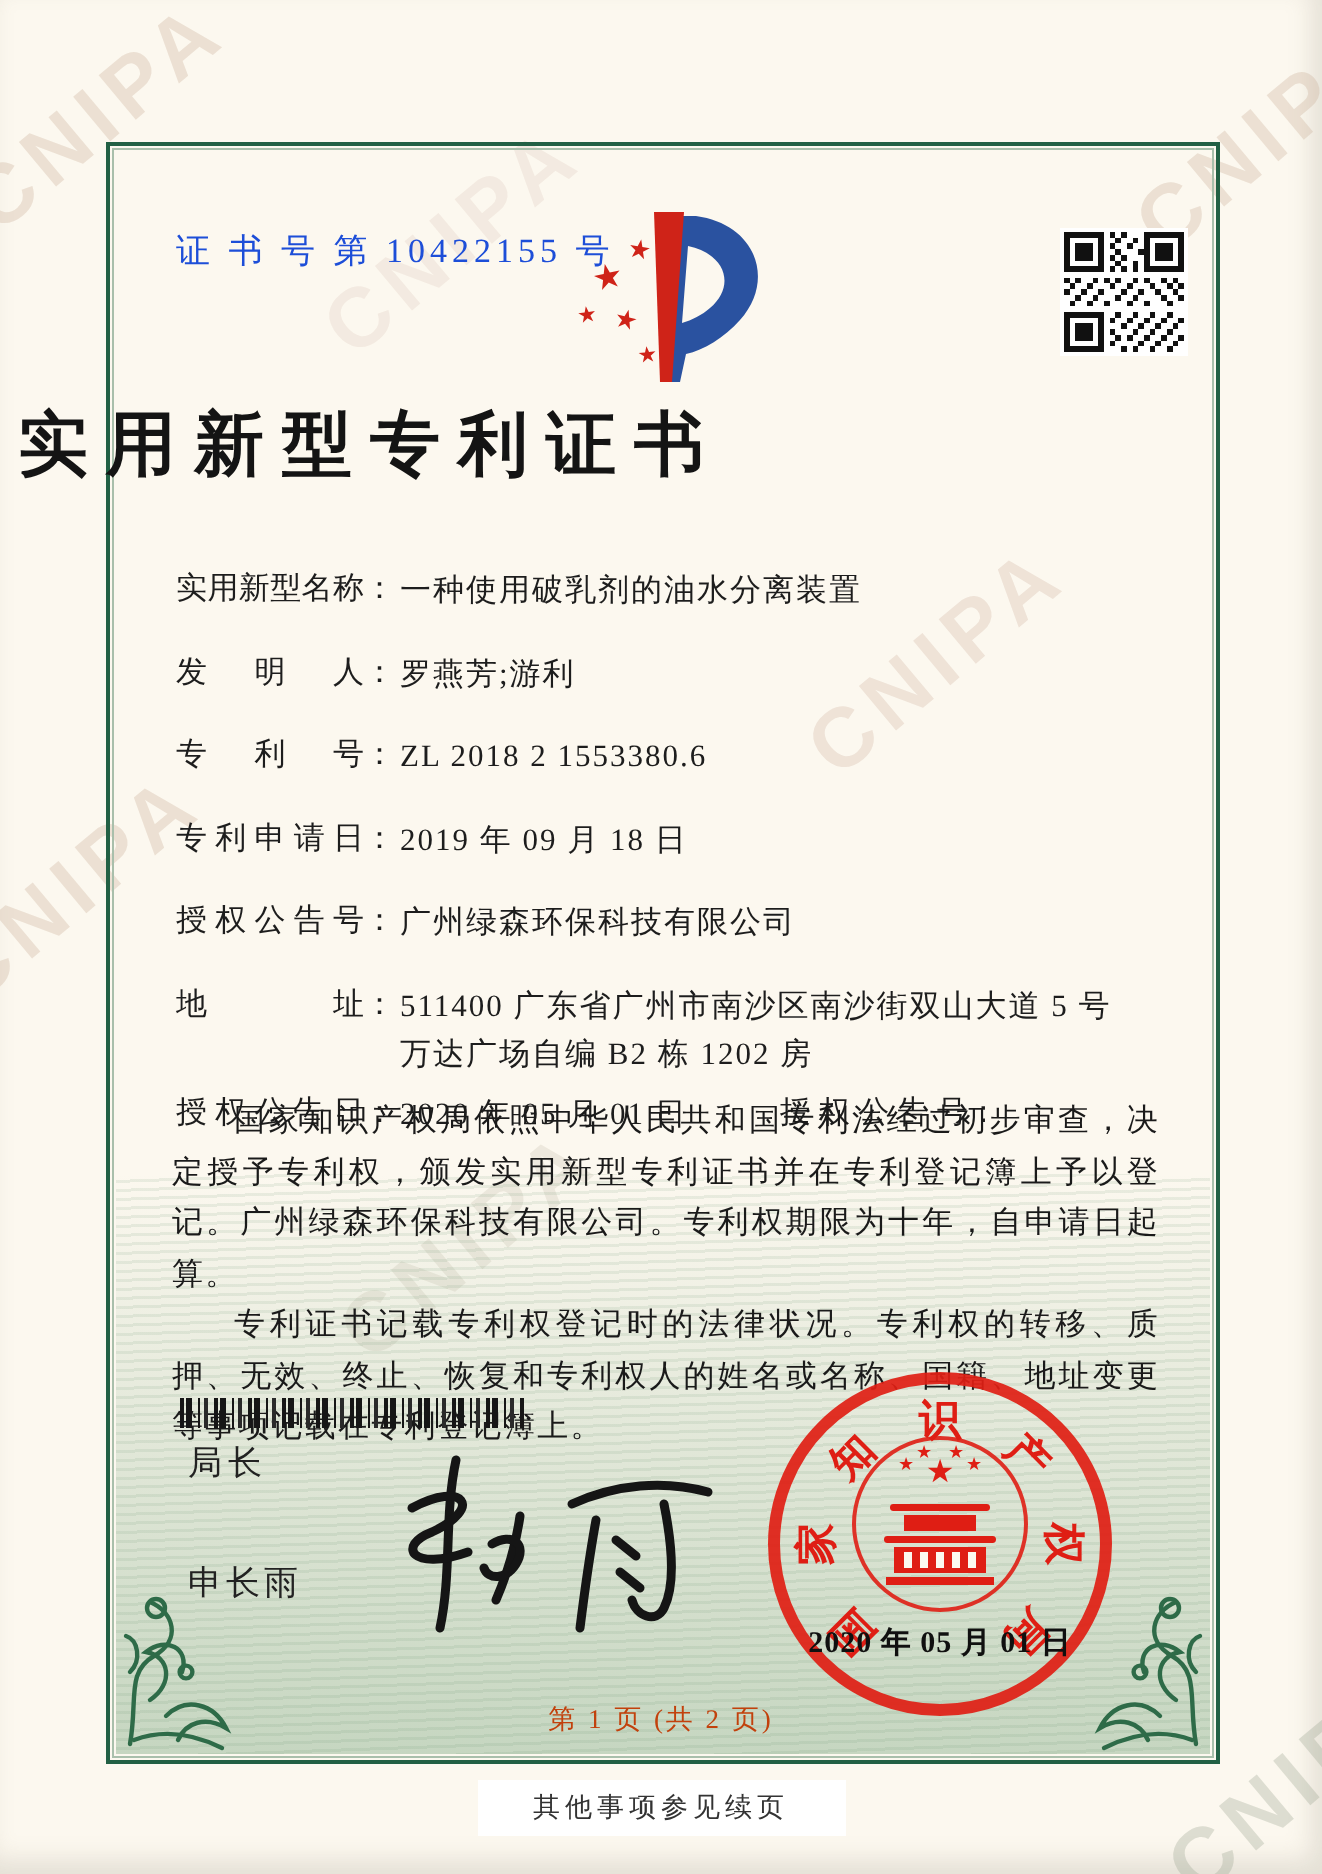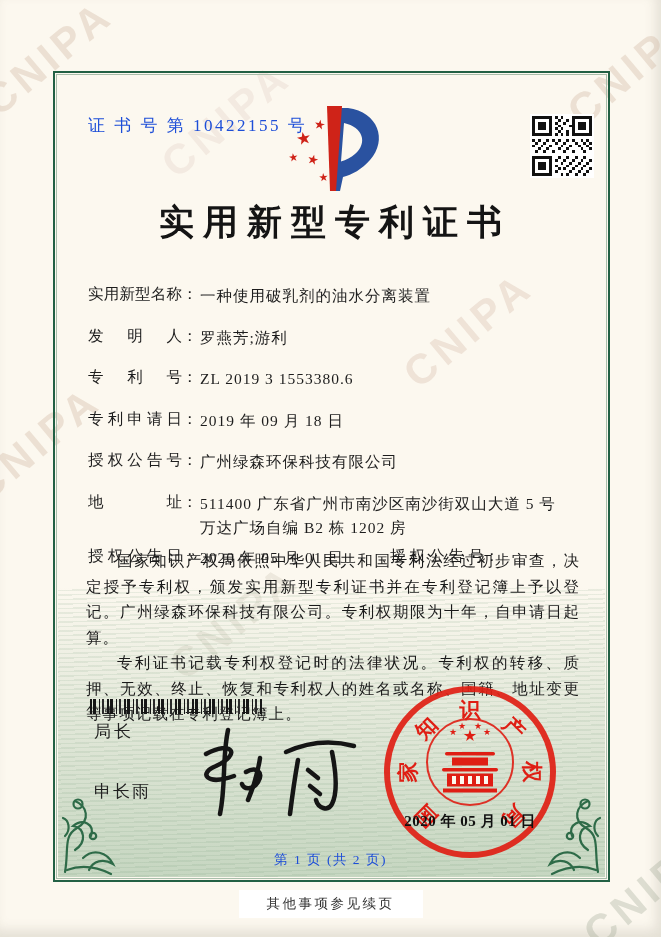--- a/index.html
+++ b/index.html
@@ -35,21 +35,21 @@
     background:repeating-linear-gradient(178deg,rgba(255,255,255,0) 0 3px,rgba(100,145,108,0.12) 3px 4.5px);
   }
   .ornament{position:absolute;bottom:4px;width:84px;height:92px;}
   .ornament.left{left:4px;}
   .ornament.right{right:4px;transform:scaleX(-1);}
   
   .cert-no{position:absolute;left:88px;top:114px;font-size:17px;letter-spacing:2.5px;color:#1d4ed8;}
   .logo{position:absolute;left:278px;top:98px;width:110px;height:98px;}
   .qr{position:absolute;left:530px;top:114px;width:60px;height:60px;background:#fff;padding:2px;}
   .title{
-    position:absolute;left:0;right:0;top:199px;text-align:center;
+    position:absolute;left:0;right:0;top:199px;
     font-size:35px;font-weight:700;letter-spacing:9px;padding-left:9px;color:#141414;
   }
   
   .fields{position:absolute;left:88px;top:284px;width:474px;font-size:15.5px;color:#1d1d1d;}
   .frow{display:flex;align-items:flex-start;margin-bottom:17.5px;}
   .flabel{width:94px;text-align:justify;text-align-last:justify;flex:none;}
   .fcolon{width:18px;flex:none;}
   .fvalue{letter-spacing:1px;line-height:24px;}
   .frow.addr{margin-bottom:6px;}
   .frow.addr .fvalue{max-width:392px;}
@@ -83,21 +83,21 @@
     transform:rotate(var(--a)) translateY(-62px);
   }
   .sc1{--a:-135deg;} .sc2{--a:-90deg;} .sc3{--a:-45deg;} .sc4{--a:0deg;}
   .sc5{--a:45deg;} .sc6{--a:90deg;} .sc7{--a:135deg;}
   .emblem{position:absolute;left:41px;top:28px;width:90px;height:94px;}
   .seal-date{
     position:absolute;left:-16px;right:-16px;top:126px;text-align:center;
     font-size:15px;font-weight:600;color:#101010;letter-spacing:0.5px;
   }
   
-  .page-info{position:absolute;left:0;right:0;top:851px;text-align:center;font-size:13.5px;letter-spacing:1.5px;color:#1d4ed8;}
+  .page-info{position:absolute;left:0;right:0;top:851px;text-align:center;font-size:13.5px;letter-spacing:1.5px;color:#c2410c;}
   .cont-note{
     position:absolute;left:50%;top:890px;transform:translateX(-50%);
     background:#ffffff;padding:5px 28px;font-size:13.5px;letter-spacing:2.5px;color:#333;white-space:nowrap;
   }
 </style>
 </head>
 <body>
 
 <div class="page">
 
@@ -260,21 +260,21 @@
       <span class="fvalue">一种使用破乳剂的油水分离装置</span>
     </div>
     <div class="frow">
       <span class="flabel">发明人</span>
         <span class="fcolon">：</span>
       <span class="fvalue">罗燕芳;游利</span>
     </div>
     <div class="frow">
       <span class="flabel">专利号</span>
         <span class="fcolon">：</span>
-      <span class="fvalue">ZL 2019 3 1553380.6</span>
+      <span class="fvalue">ZL 2018 2 1553380.6</span>
     </div>
     <div class="frow">
       <span class="flabel">专利申请日</span>
         <span class="fcolon">：</span>
       <span class="fvalue">2019 年 09 月 18 日</span>
     </div>
     <div class="frow">
       <span class="flabel">授权公告号</span>
         <span class="fcolon">：</span>
       <span class="fvalue">广州绿森环保科技有限公司</span>

